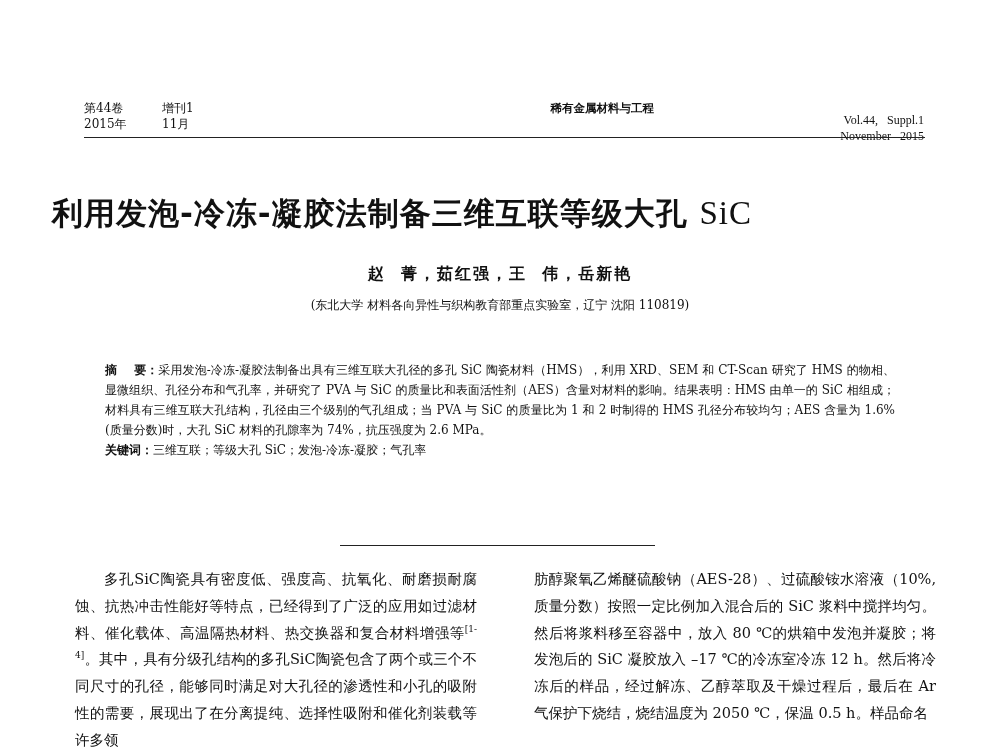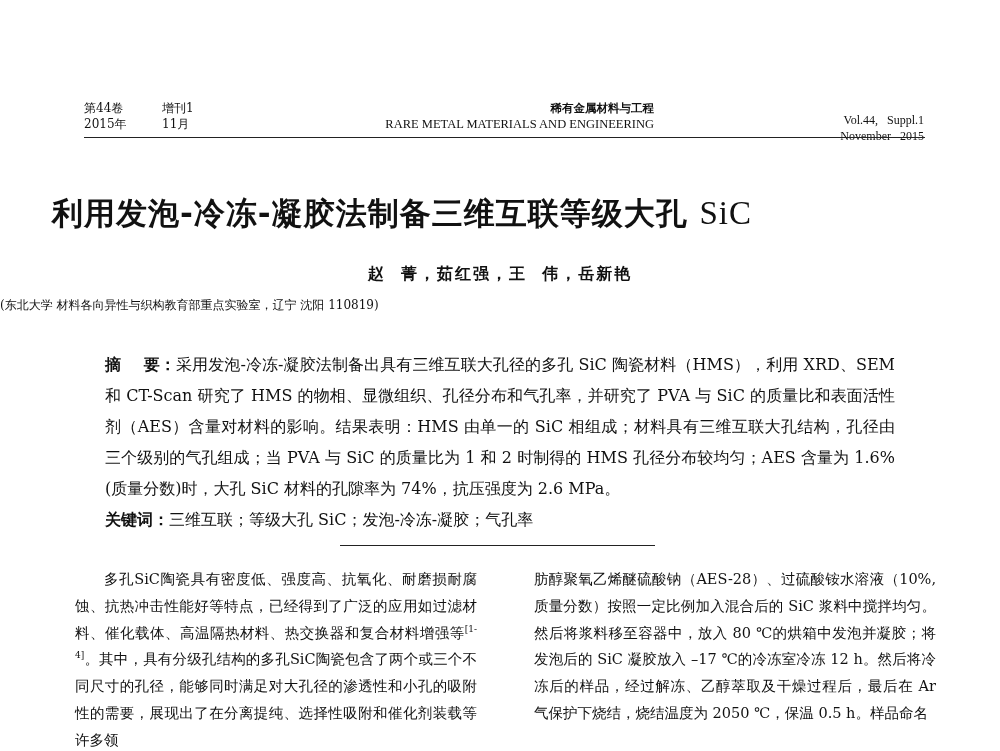--- a/index.html
+++ b/index.html
@@ -23,27 +23,27 @@
   .title {
     position: absolute; left: 0; width: 804px; top: 193px; text-align: center;
     font-family: "DejaVu Sans", sans-serif; font-size: 31px; font-weight: bold; letter-spacing: 1px;
   }
   .title .latin { font-family: "Liberation Serif", serif; font-weight: normal; font-size: 33px; }
   .authors {
     position: absolute; left: 0; width: 1000px; top: 264px; text-align: center;
     font-size: 16px; font-weight: bold; letter-spacing: 2px;
   }
   .affil {
-    position: absolute; left: 0; width: 1000px; top: 297px; text-align: left;
+    position: absolute; left: 0; width: 1000px; top: 297px; text-align: center;
     font-size: 12px;
   }
 
   .abstract {
-    position: absolute; left: 105px; top: 349px; width: 790px;
-    font-size: 16px; line-height: 31px;
+    position: absolute; left: 105px; top: 360px; width: 790px;
+    font-size: 12px; line-height: 20px;
   }
   .abstract .p { margin: 0; text-align: justify; }
   .abstract .label { font-weight: bold; font-family: "DejaVu Sans", sans-serif; }
   .meta-row { position: relative; height: 24px; }
   .meta-row span { position: absolute; top: 0; }
   .meta-row .m1 { left: 0; }
   .meta-row .m2 { left: 222px; }
   .meta-row .m3 { left: 380px; }
 
   .sep { position: absolute; left: 340px; top: 545px; width: 315px; border-top: 1.5px solid #222; }
@@ -58,21 +58,20 @@
 </head>
 <body>
 
 <div class="header">
   <div class="hdr-left">
     <div class="row"><span class="c1">第44卷</span><span>增刊1</span></div>
     <div class="row"><span class="c1">2015年</span><span>11月</span></div>
   </div>
   <div class="hdr-center">
     <div class="zh">稀有金属材料与工程</div>
-    <div class="en">RARE METAL MATERIALS AND ENGINEERING</div>
   </div>
   <div class="hdr-right">
     <div style="white-space:pre">Vol.44,   Suppl.1</div>
     <div style="white-space:pre">November   2015</div>
   </div>
 </div>
 <div class="hdr-rule"></div>
 
 <div class="title">
   <span>利用发泡-冷冻-凝胶法制备三维互联等级大孔</span>

